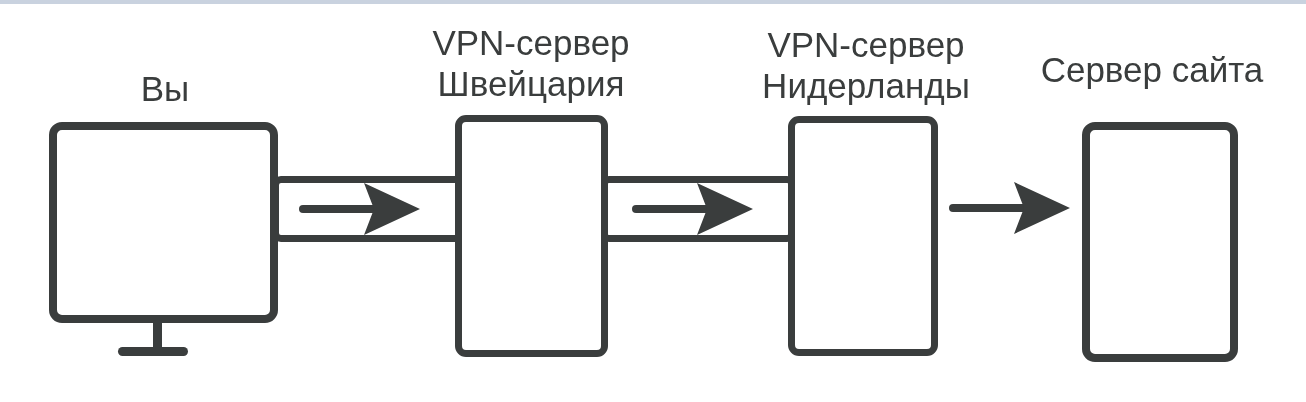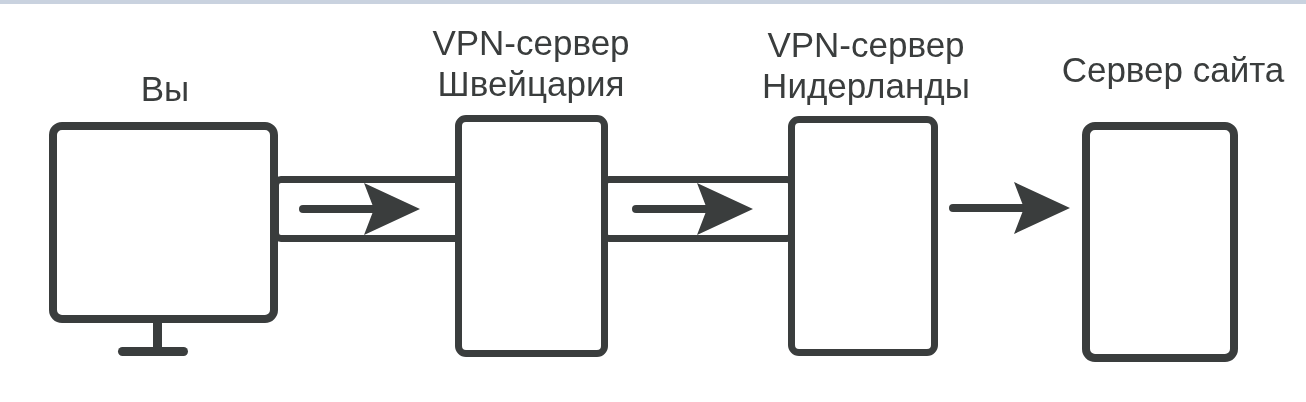--- a/index.html
+++ b/index.html
@@ -54,21 +54,21 @@
 
   .node-label{
     position:absolute;z-index:4;
     color:var(--label-color);
     font-size:35px;line-height:41px;
     text-align:center;white-space:nowrap;
   }
   .label-you{left:65px;top:68px;width:200px;}
   .label-vpn-nl{left:411px;top:22px;width:240px;}
   .label-vpn-ch{left:746px;top:24px;width:240px;}
-  .label-site{left:1043px;top:49px;width:260px;}
+  .label-site{left:1022px;top:49px;width:260px;}
 </style>
 </head>
 <body>
 
 <div class="canvas">
 
   <div class="topbar"></div>
 
   <div class="tunnel tunnel-1"></div>
   <div class="tunnel tunnel-2"></div>

